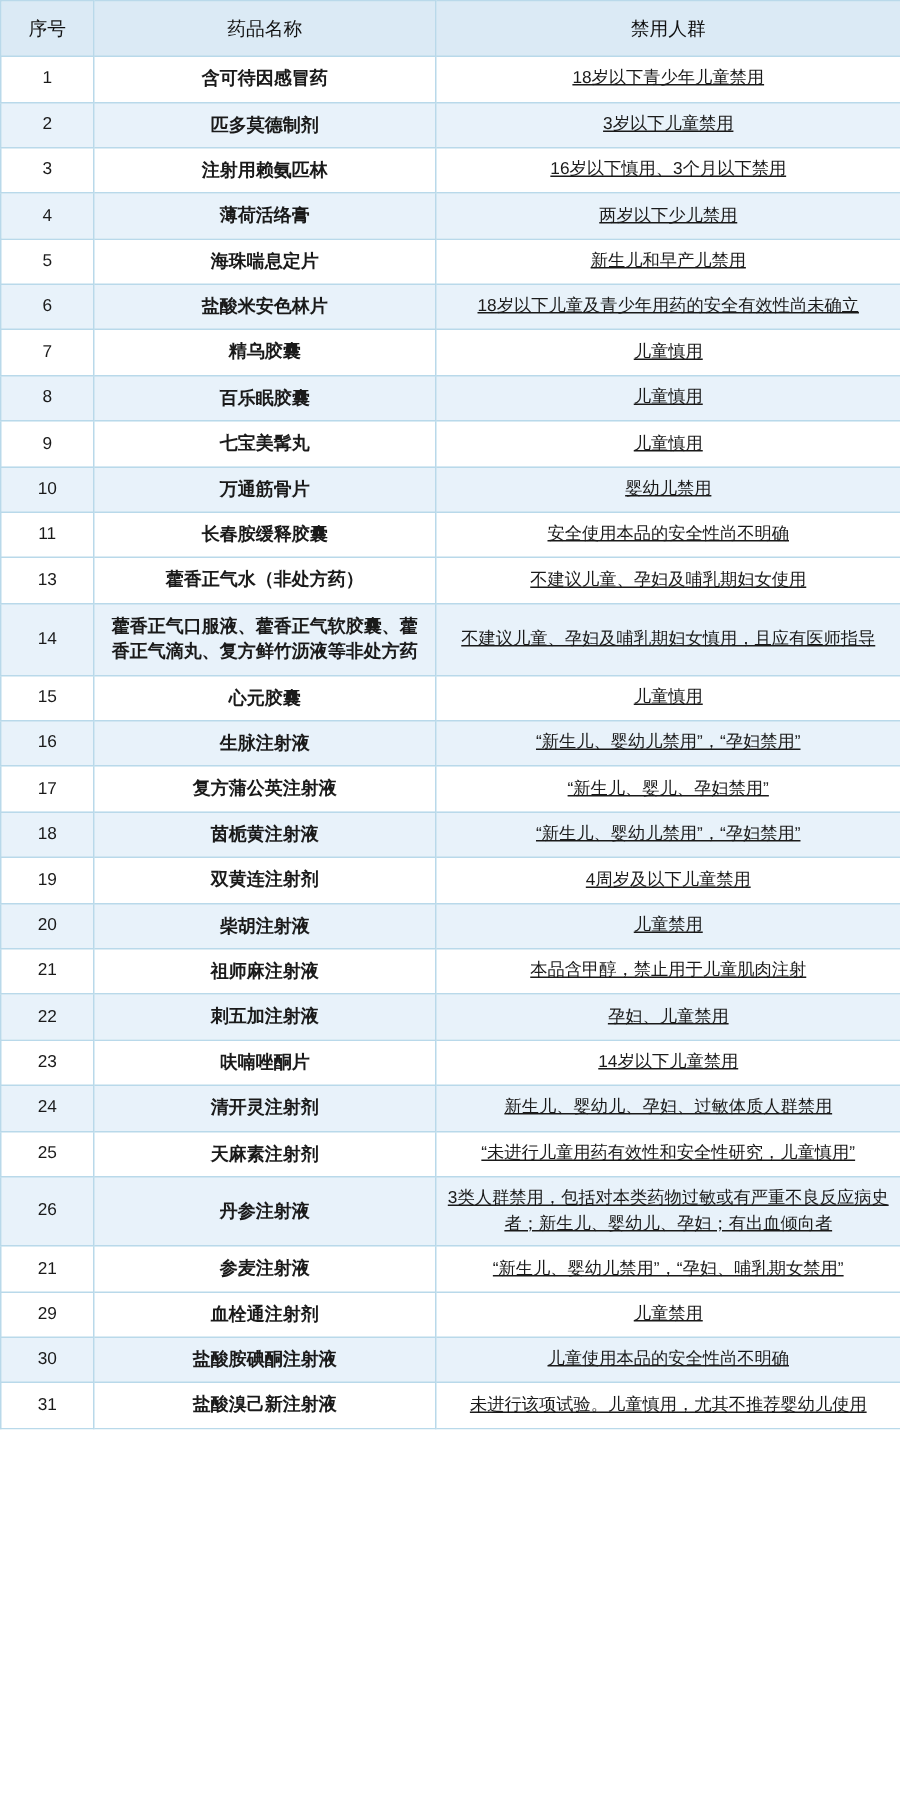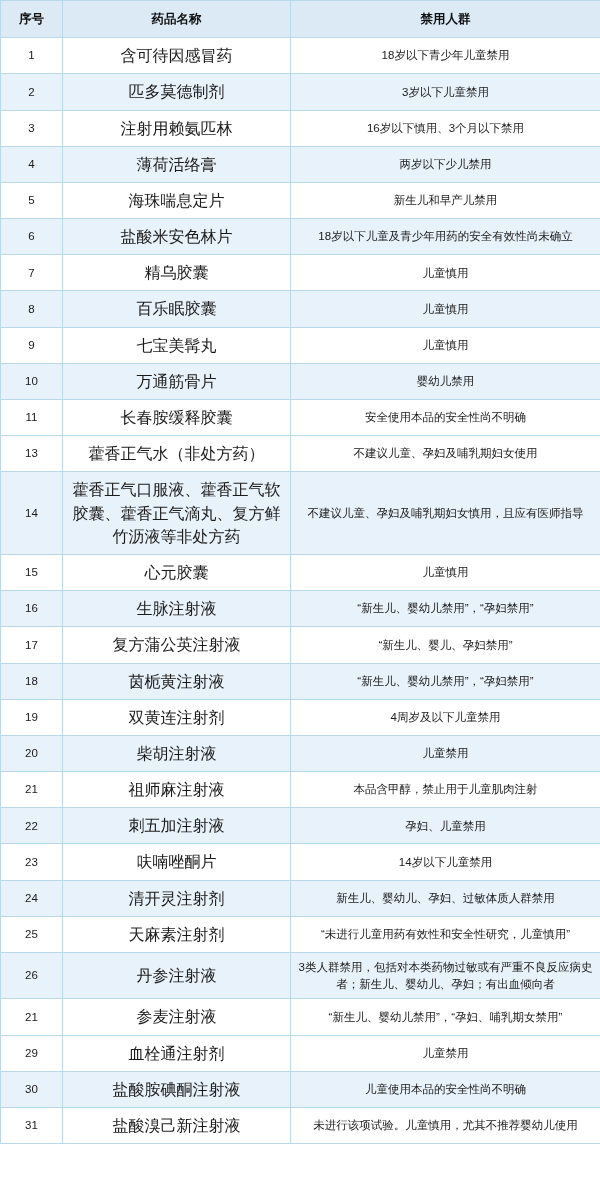--- a/index.html
+++ b/index.html
@@ -31,35 +31,35 @@
   table.drug-table td {
     border: 1px solid #b9d9ea;
     padding: 6px 6px;
     text-align: center;
     vertical-align: middle;
     line-height: 1.45;
     word-break: break-word;
   }
   table.drug-table thead th {
     background: #dbeaf5;
-    font-weight: bold;
+    font-weight: normal;
     color: #111111;
     font-size: 12.5px;
     padding: 9px 18px;
     text-align: center;
   }
   table.drug-table tbody tr.row-odd td {
     background: #ffffff;
   }
   table.drug-table tbody tr.row-even td {
     background: #e8f2fa;
   }
   td.cell-idx { font-size: 11.5px; }
-  td.cell-name { font-size: 16px; }
-  td.cell-group { font-size: 11.5px; }
+  td.cell-name { font-size: 12px; font-weight: bold; }
+  td.cell-group { font-size: 11.5px; text-decoration: underline; }
   td.align-left { text-align: left; }
 </style>
 </head>
 <body>
 
 <div class="table-wrap">
   <table class="drug-table">
     <colgroup>
       <col class="col-idx">
       <col class="col-name">

